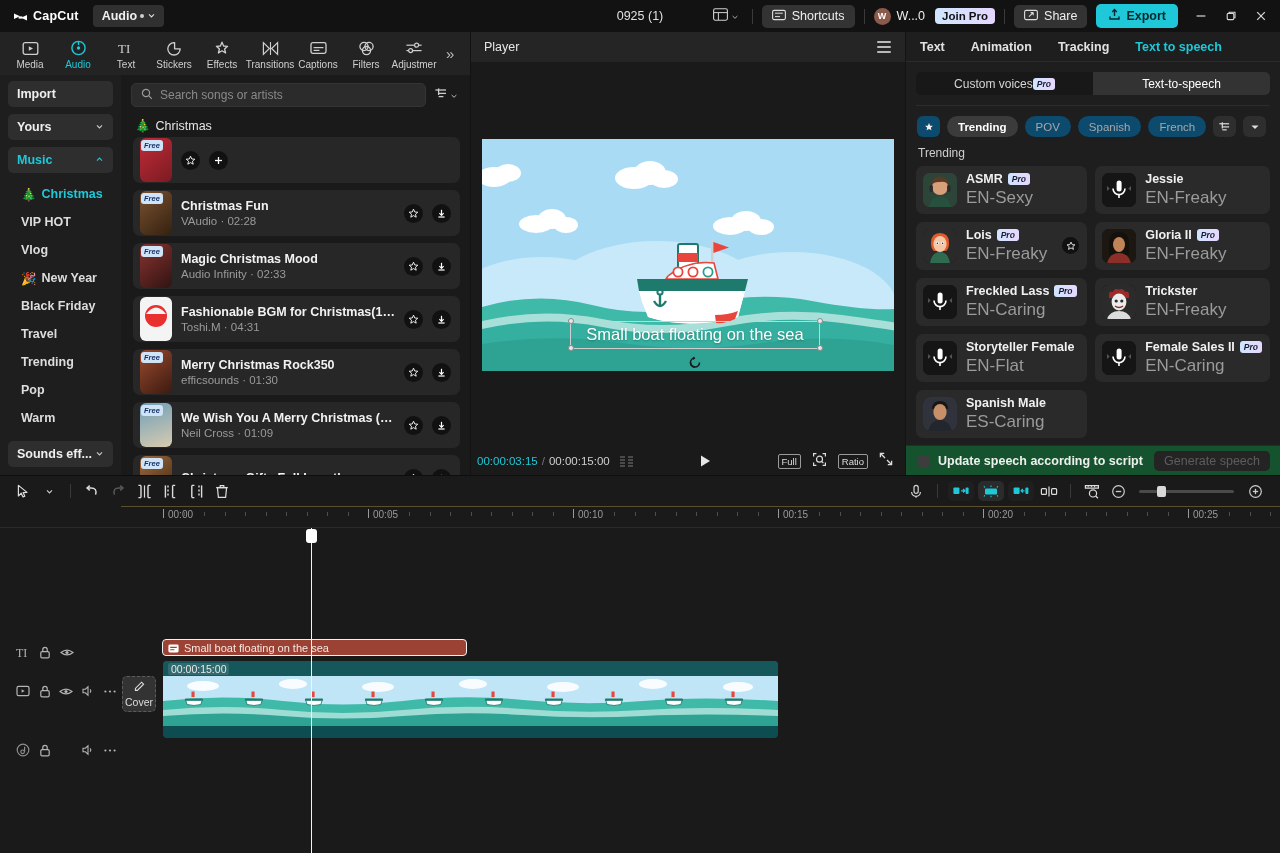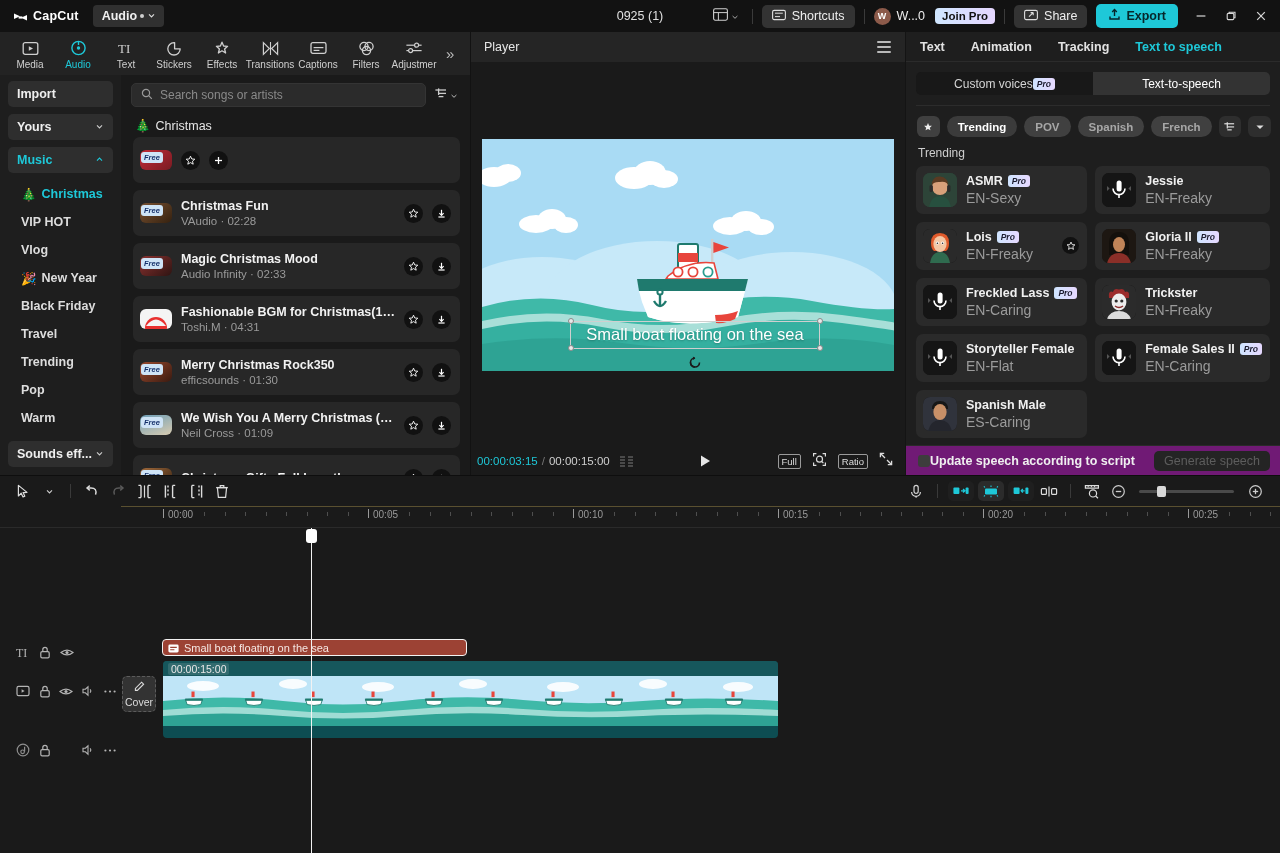--- a/index.html
+++ b/index.html
@@ -116,21 +116,21 @@
   .sect-title {
     display: flex; align-items: center; gap: 5px; padding: 7px 12px 4px 14px;
     font-size: 12.5px; color: #e6e6e6;
   }
   .song-list { flex: 1; overflow: hidden; padding: 0 10px 0 12px; }
   .song {
     height: 46px; background: #272727; border-radius: 7px; display: flex; align-items: center;
     padding: 0 9px 0 7px; margin-bottom: 7px; gap: 9px;
   }
   .thumb {
-    width: 32px; height: 20px; border-radius: 6px; position: relative; flex: 0 0 32px;
+    width: 32px; height: 44px; border-radius: 6px; position: relative; flex: 0 0 32px;
     overflow: hidden;
   }
   .free-badge {
     position: absolute; top: 2px; left: 1px; background: #cfe4f7; color: #15306b;
     font-size: 7.5px; font-weight: 700; padding: 0px 3px; border-radius: 3px;
     font-style: italic; line-height: 11px;
   }
   .song-meta { flex: 1; min-width: 0; }
   .song-name {
     font-size: 12.5px; font-weight: 700; color: #f2f2f2; white-space: nowrap;
@@ -205,43 +205,43 @@
     font-size: 12px; color: #d5d5d5;
   }
   .seg-item.on { background: #333; color: #fff; }
   .pro-pill {
     background: linear-gradient(90deg,#cfe4ff,#e6d8ff); color: #1b1b2e; font-size: 8.5px;
     font-weight: 800; padding: 0 4px; border-radius: 3px; font-style: italic; line-height: 12px;
   }
   .divider-line { height: 1px; background: #2c2c2c; margin: 10px 10px 0 10px; }
   .chips { display: flex; align-items: center; gap: 7px; padding: 10px 9px 0 11px; }
   .chip {
-    height: 21px; border-radius: 11px; background: #404040; display: flex; align-items: center;
-    padding: 0 11px; font-size: 11.5px; color: #a7a7a7; font-weight: bold;
+    height: 21px; border-radius: 11px; background: #0c4a6e; display: flex; align-items: center;
+    padding: 0 11px; font-size: 11.5px; color: #a7a7a7;
   }
   .chip.on { background: #3b3b3b; color: #fff; font-weight: 700; }
   .chip.sq { width: 23px; padding: 0; justify-content: center; border-radius: 6px; }
   .chip-i { width: 23px; height: 21px; background: #2e2e2e; border-radius: 6px; display: flex; align-items: center; justify-content: center; }
   .trend-lbl { padding: 9px 0 6px 12px; font-size: 12px; color: #cfcfcf; }
   .vgrid {
     display: grid; grid-template-columns: 1fr 1fr; gap: 8px; padding: 0 10px;
     overflow: hidden;
   }
   .vcard {
     height: 48px; background: #2a2a2a; border-radius: 7px; display: flex; align-items: center;
     gap: 9px; padding: 0 8px 0 7px; position: relative;
   }
   .vthumb { width: 34px; height: 34px; border-radius: 7px; background: #151515; flex: 0 0 34px; overflow:hidden; position: relative; display:flex;align-items:center;justify-content:center;}
   .vmeta { min-width: 0; flex: 1; }
   .vname { font-size: 12.5px; font-weight: 700; color: #f0f0f0; display: flex; align-items: center; gap: 5px; white-space: nowrap; }
-  .vsub { font-size: 14px; color: #9b9b9b; margin-top: 2px; }
+  .vsub { font-size: 17px; color: #9b9b9b; margin-top: 2px; }
   .vfav { position: absolute; right: 8px; top: 15px; width: 17px; height: 17px; border-radius: 50%; background: #111; display: flex; align-items: center; justify-content: center; }
   .gen-bar {
-    position: absolute; left: 0; right: 0; bottom: 0; height: 30px; background: #701a75;
-    display: flex; align-items: center; padding: 0 10px 0 12px; 
+    position: absolute; left: 0; right: 0; bottom: 0; height: 30px; background: #14532d;
+    display: flex; align-items: center; padding: 0 10px 0 12px; gap: 8px;
     border-top: 1px solid #2a2a2a;
   }
   .chkbox { width: 12px; height: 12px; border-radius: 3px; background: #3d3d3d; }
   .gen-lbl { font-size: 12.5px; font-weight: 700; color: #efefef; }
   .gen-btn {
     margin-left: auto; font-size: 12.5px; color: #5d5d5d; padding: 3px 10px; border-radius: 5px;
     background: #242424;
   }
 
   

